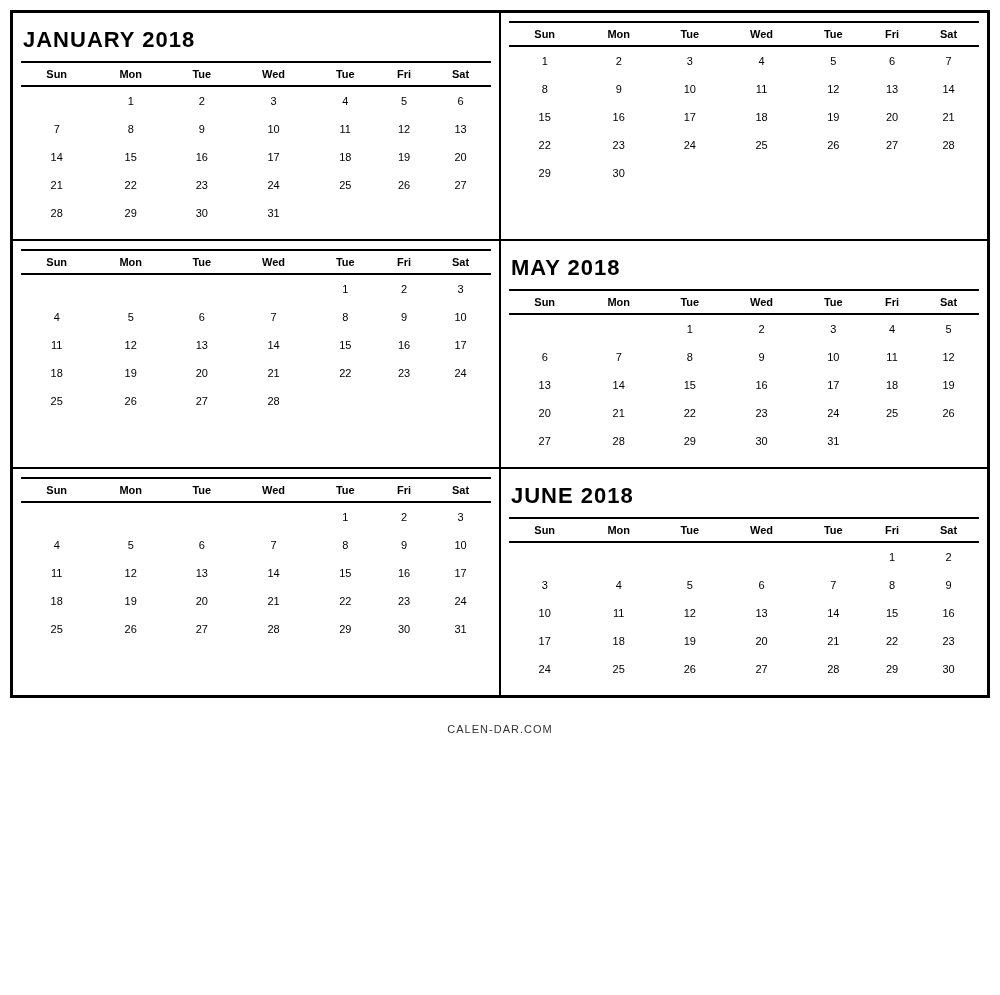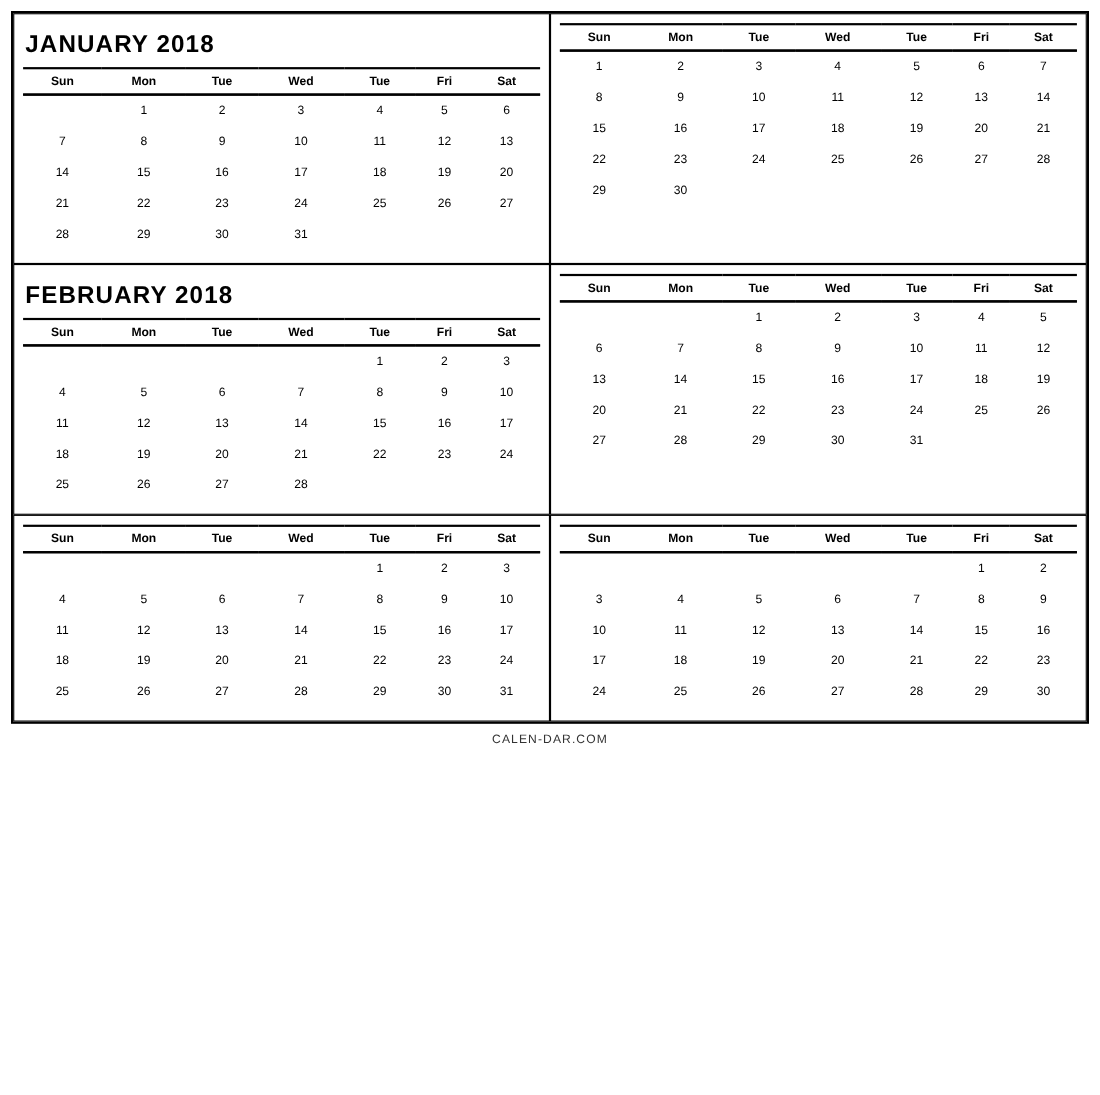--- a/index.html
+++ b/index.html
@@ -46,21 +46,21 @@
       color: #000;
     }
     .cal-table td {
       font-size: 11px;
       text-align: center;
       padding: 8px 2px;
       color: #000;
       vertical-align: top;
     }
     .footer {
-      margin-top: 8px;
+      margin-top: 25px;
       font-size: 11px;
       color: #333;
       letter-spacing: 1px;
       text-align: right;
     }
   </style>
 </head>
 <body>
 
 <div class="calendar-grid" id="calendarGrid">
@@ -183,21 +183,20 @@
             <td></td>
             <td></td>
             <td></td>
             <td></td>
             <td></td>
           </tr>
         </tbody>
       </table>
     </div>
     <div class="month-block">
-      <div class="month-title">FEBRUARY 2018</div>
       <table class="cal-table">
         <thead>
           <tr>
             <th>Sun</th>
             <th>Mon</th>
             <th>Tue</th>
             <th>Wed</th>
             <th>Tue</th>
             <th>Fri</th>
             <th>Sat</th>
@@ -246,20 +245,21 @@
             <td>27</td>
             <td>28</td>
             <td></td>
             <td></td>
             <td></td>
           </tr>
         </tbody>
       </table>
     </div>
     <div class="month-block">
+      <div class="month-title">MAY 2018</div>
       <table class="cal-table">
         <thead>
           <tr>
             <th>Sun</th>
             <th>Mon</th>
             <th>Tue</th>
             <th>Wed</th>
             <th>Tue</th>
             <th>Fri</th>
             <th>Sat</th>
@@ -370,20 +370,21 @@
             <td>27</td>
             <td>28</td>
             <td>29</td>
             <td>30</td>
             <td>31</td>
           </tr>
         </tbody>
       </table>
     </div>
     <div class="month-block">
+      <div class="month-title">JUNE 2018</div>
       <table class="cal-table">
         <thead>
           <tr>
             <th>Sun</th>
             <th>Mon</th>
             <th>Tue</th>
             <th>Wed</th>
             <th>Tue</th>
             <th>Fri</th>
             <th>Sat</th>

